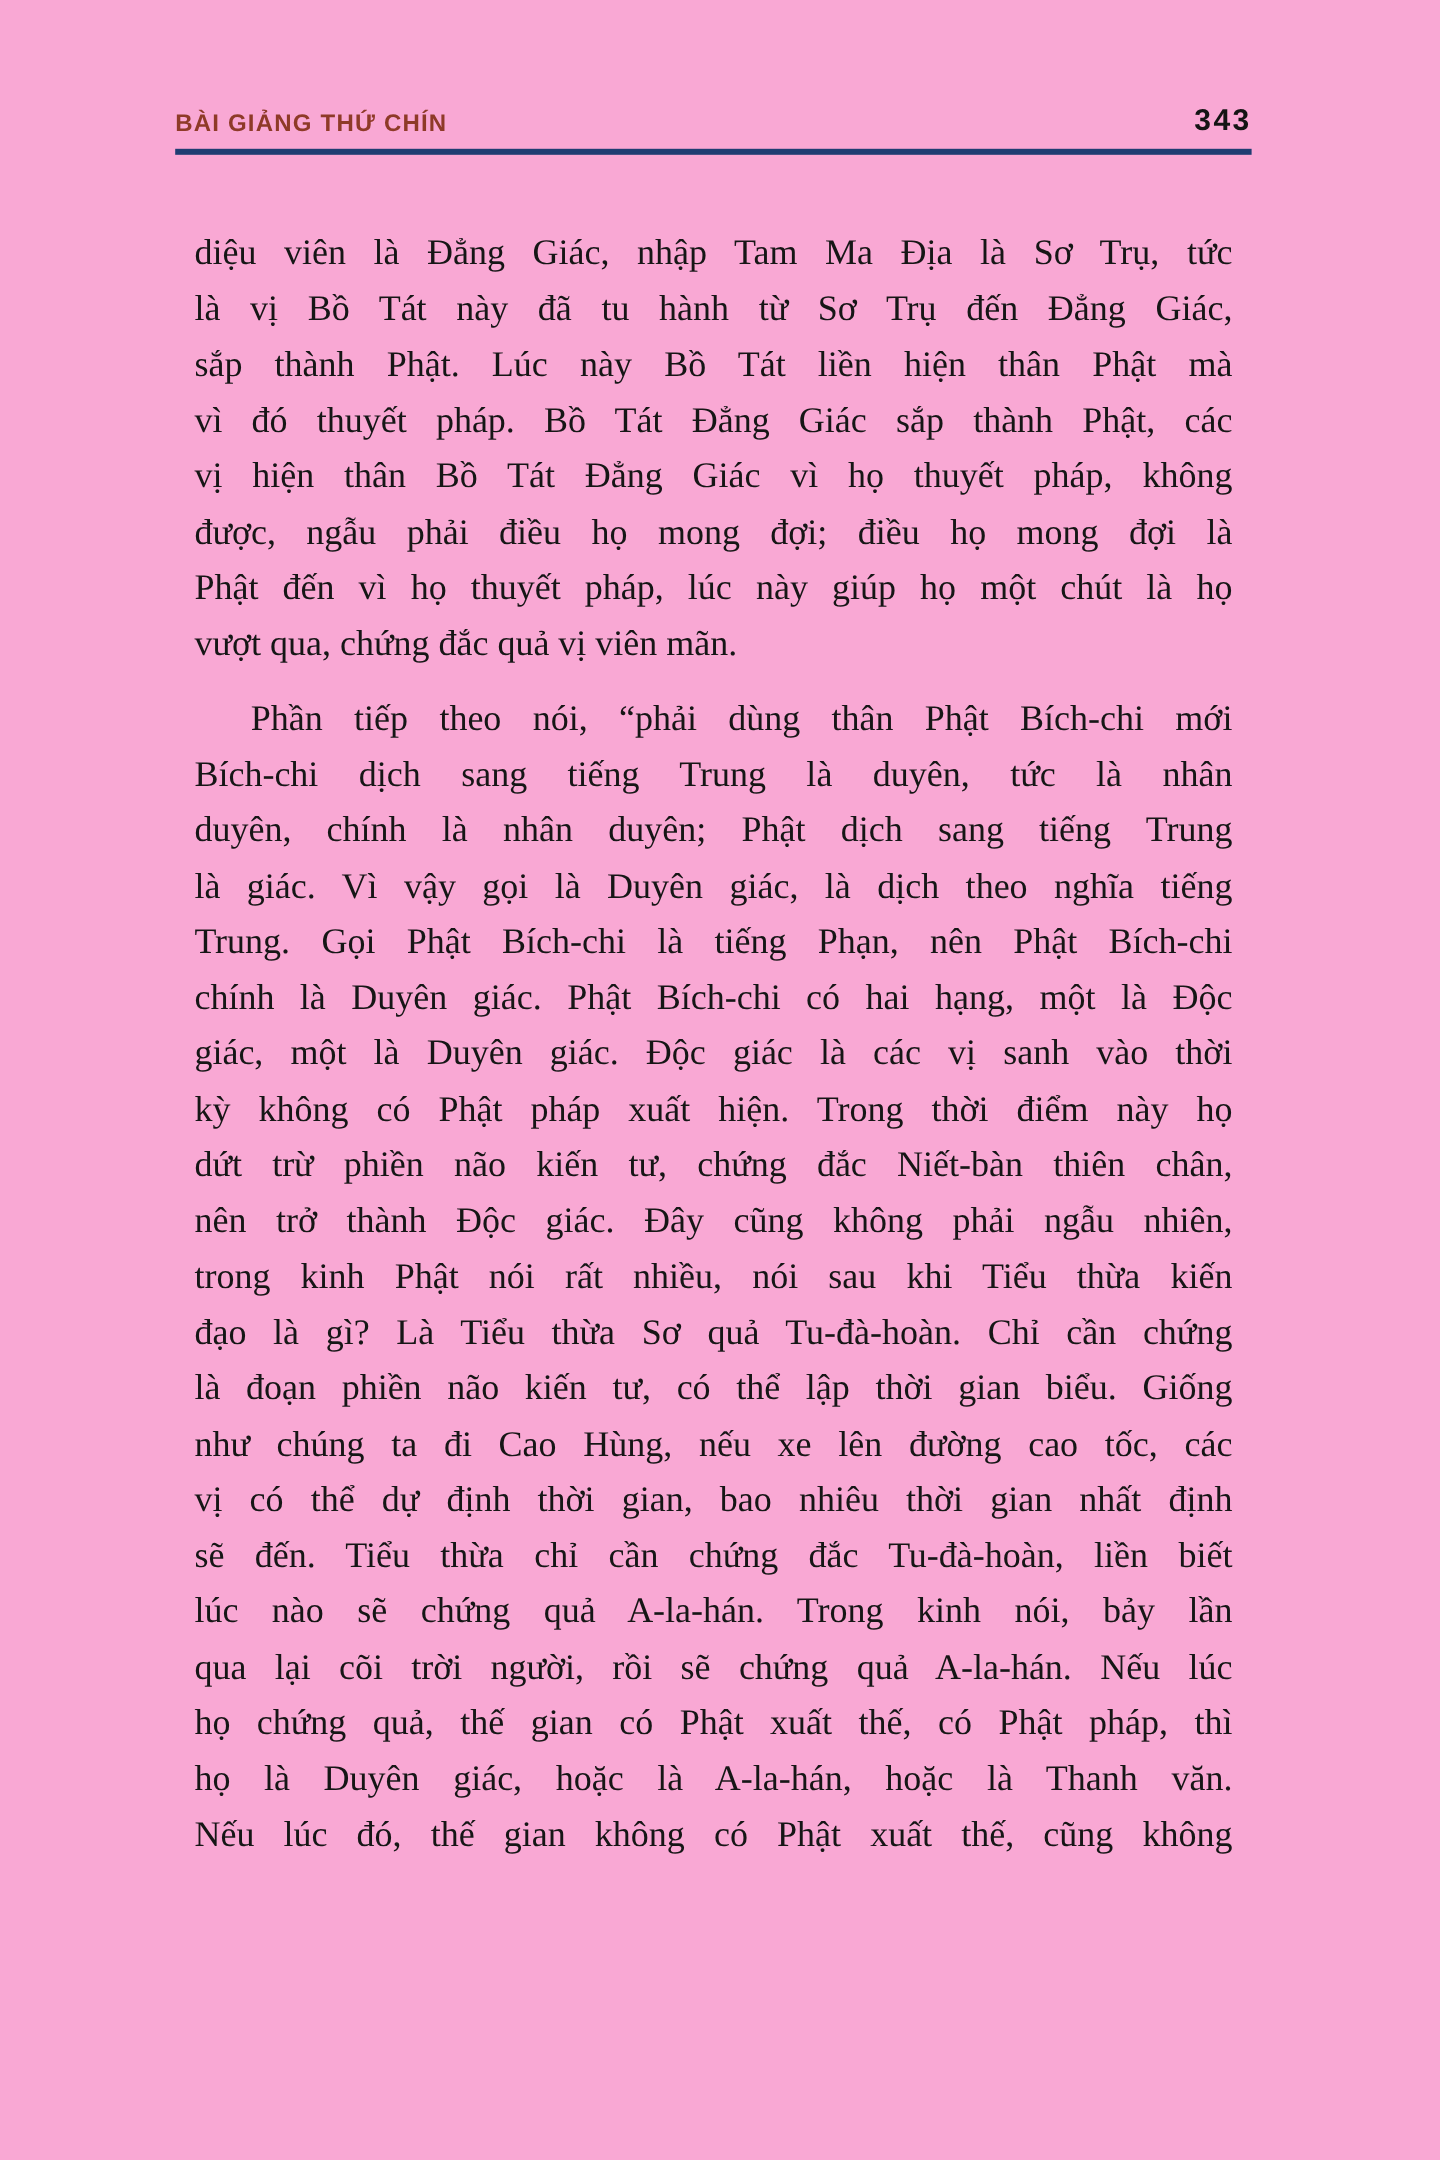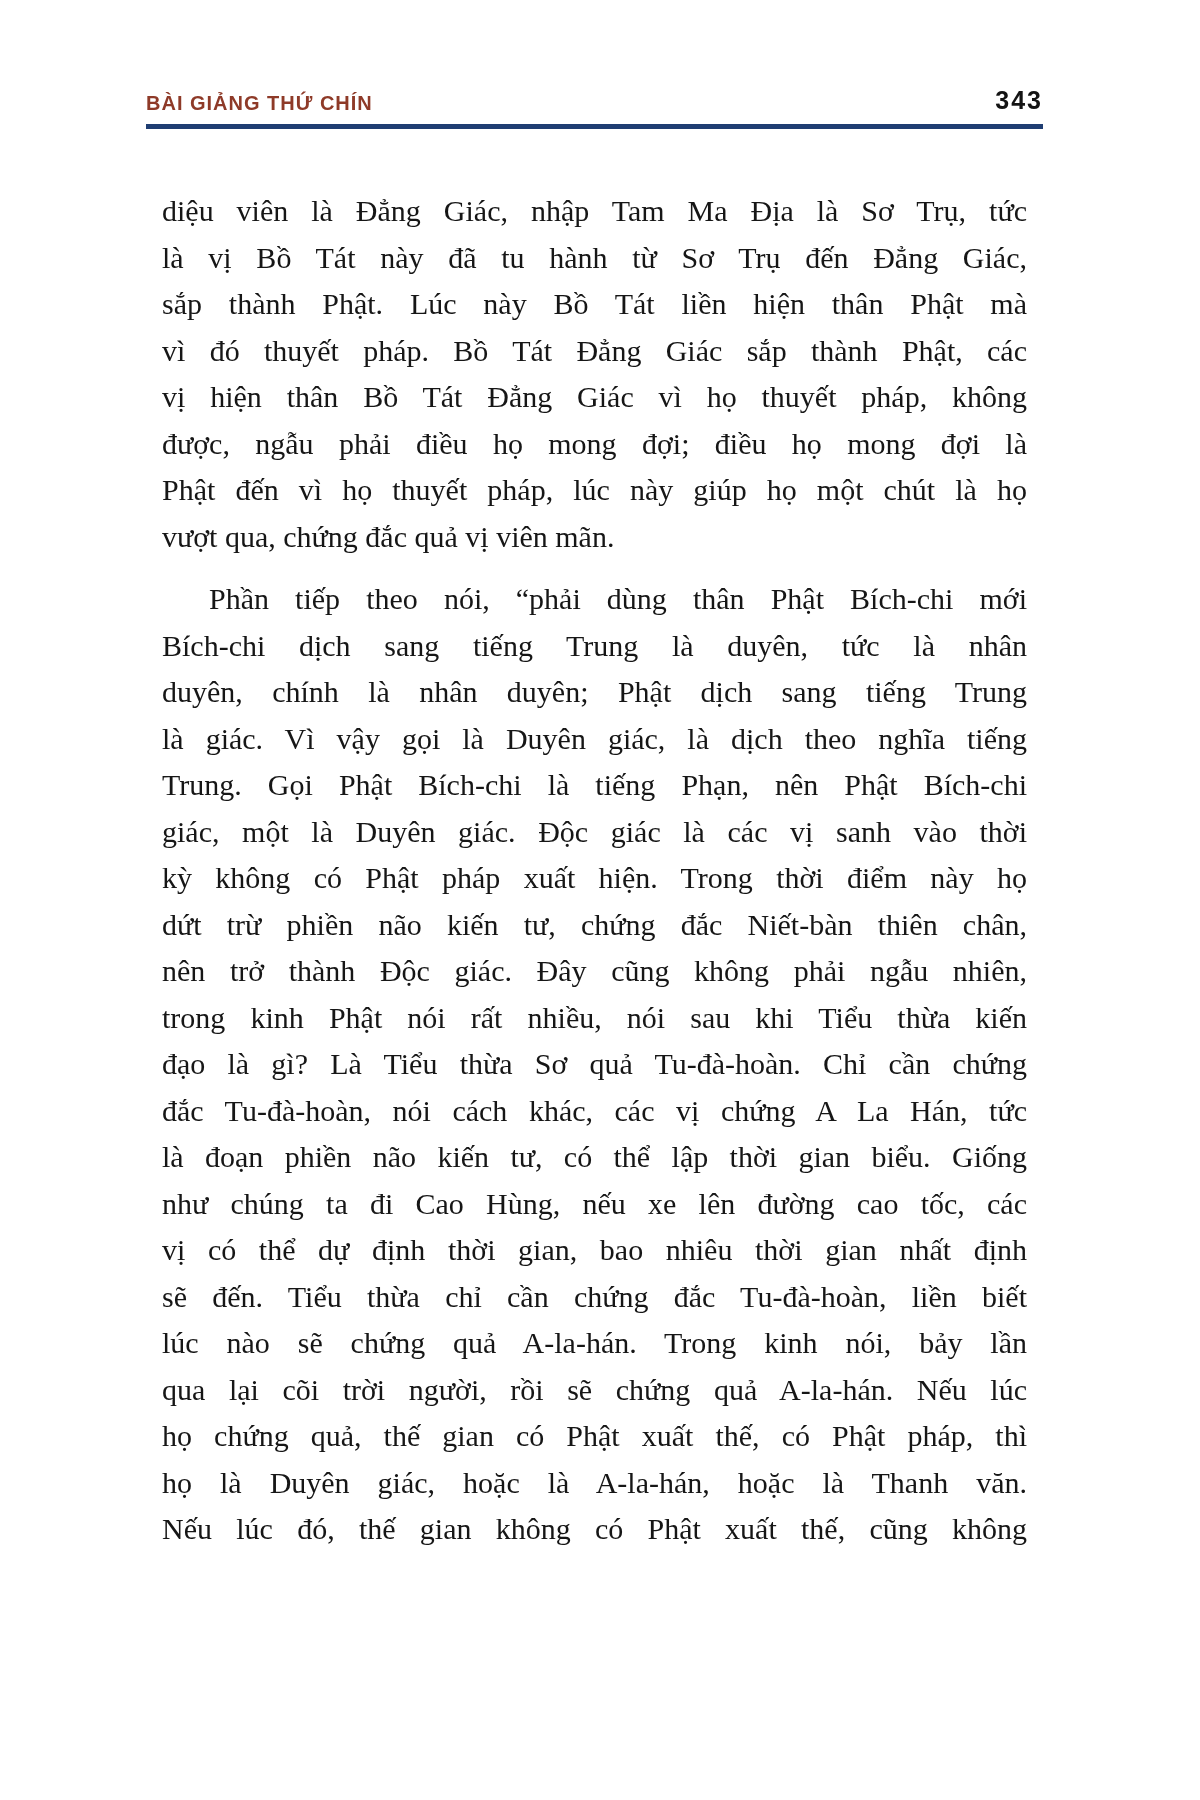--- a/index.html
+++ b/index.html
@@ -5,21 +5,21 @@
   html, body {
     margin: 0;
     padding: 0;
     background: #e8e8e8;
   }
   .page {
     position: relative;
     width: 1200px;
     height: 1800px;
     margin: 0 auto;
-    background: #ffffff;
+    background: #f9a8d4;
     overflow: hidden;
     font-family: "Liberation Serif", "DejaVu Serif", serif;
     color: #161616;
   }
   .running-header {
     position: absolute;
     left: 146px;
     top: 86px;
     width: 897px;
     display: flex;
@@ -82,27 +82,27 @@
       <div class="line">Phật đến vì họ thuyết pháp, lúc này giúp họ một chút là họ</div>
       <div class="line final">vượt qua, chứng đắc quả vị viên mãn.</div>
     </div>
 
     <div class="para indented">
       <div class="line">Phần tiếp theo nói, “phải dùng thân Phật Bích-chi mới</div>
       <div class="line">Bích-chi dịch sang tiếng Trung là duyên, tức là nhân</div>
       <div class="line">duyên, chính là nhân duyên; Phật dịch sang tiếng Trung</div>
       <div class="line">là giác. Vì vậy gọi là Duyên giác, là dịch theo nghĩa tiếng</div>
       <div class="line">Trung. Gọi Phật Bích-chi là tiếng Phạn, nên Phật Bích-chi</div>
+      <div class="line">chính là Duyên giác. Phật Bích-chi có hai hạng, một là Độc</div>
       <div class="line">giác, một là Duyên giác. Độc giác là các vị sanh vào thời</div>
       <div class="line">kỳ không có Phật pháp xuất hiện. Trong thời điểm này họ</div>
       <div class="line">dứt trừ phiền não kiến tư, chứng đắc Niết-bàn thiên chân,</div>
       <div class="line">nên trở thành Độc giác. Đây cũng không phải ngẫu nhiên,</div>
       <div class="line">trong kinh Phật nói rất nhiều, nói sau khi Tiểu thừa kiến</div>
       <div class="line">đạo là gì? Là Tiểu thừa Sơ quả Tu-đà-hoàn. Chỉ cần chứng</div>
-      <div class="line">đắc Tu-đà-hoàn, nói cách khác, các vị chứng A La Hán, tức</div>
       <div class="line">là đoạn phiền não kiến tư, có thể lập thời gian biểu. Giống</div>
       <div class="line">như chúng ta đi Cao Hùng, nếu xe lên đường cao tốc, các</div>
       <div class="line">vị có thể dự định thời gian, bao nhiêu thời gian nhất định</div>
       <div class="line">sẽ đến. Tiểu thừa chỉ cần chứng đắc Tu-đà-hoàn, liền biết</div>
       <div class="line">lúc nào sẽ chứng quả A-la-hán. Trong kinh nói, bảy lần</div>
       <div class="line">qua lại cõi trời người, rồi sẽ chứng quả A-la-hán. Nếu lúc</div>
       <div class="line">họ chứng quả, thế gian có Phật xuất thế, có Phật pháp, thì</div>
       <div class="line">họ là Duyên giác, hoặc là A-la-hán, hoặc là Thanh văn.</div>
       <div class="line">Nếu lúc đó, thế gian không có Phật xuất thế, cũng không</div>
     </div>

